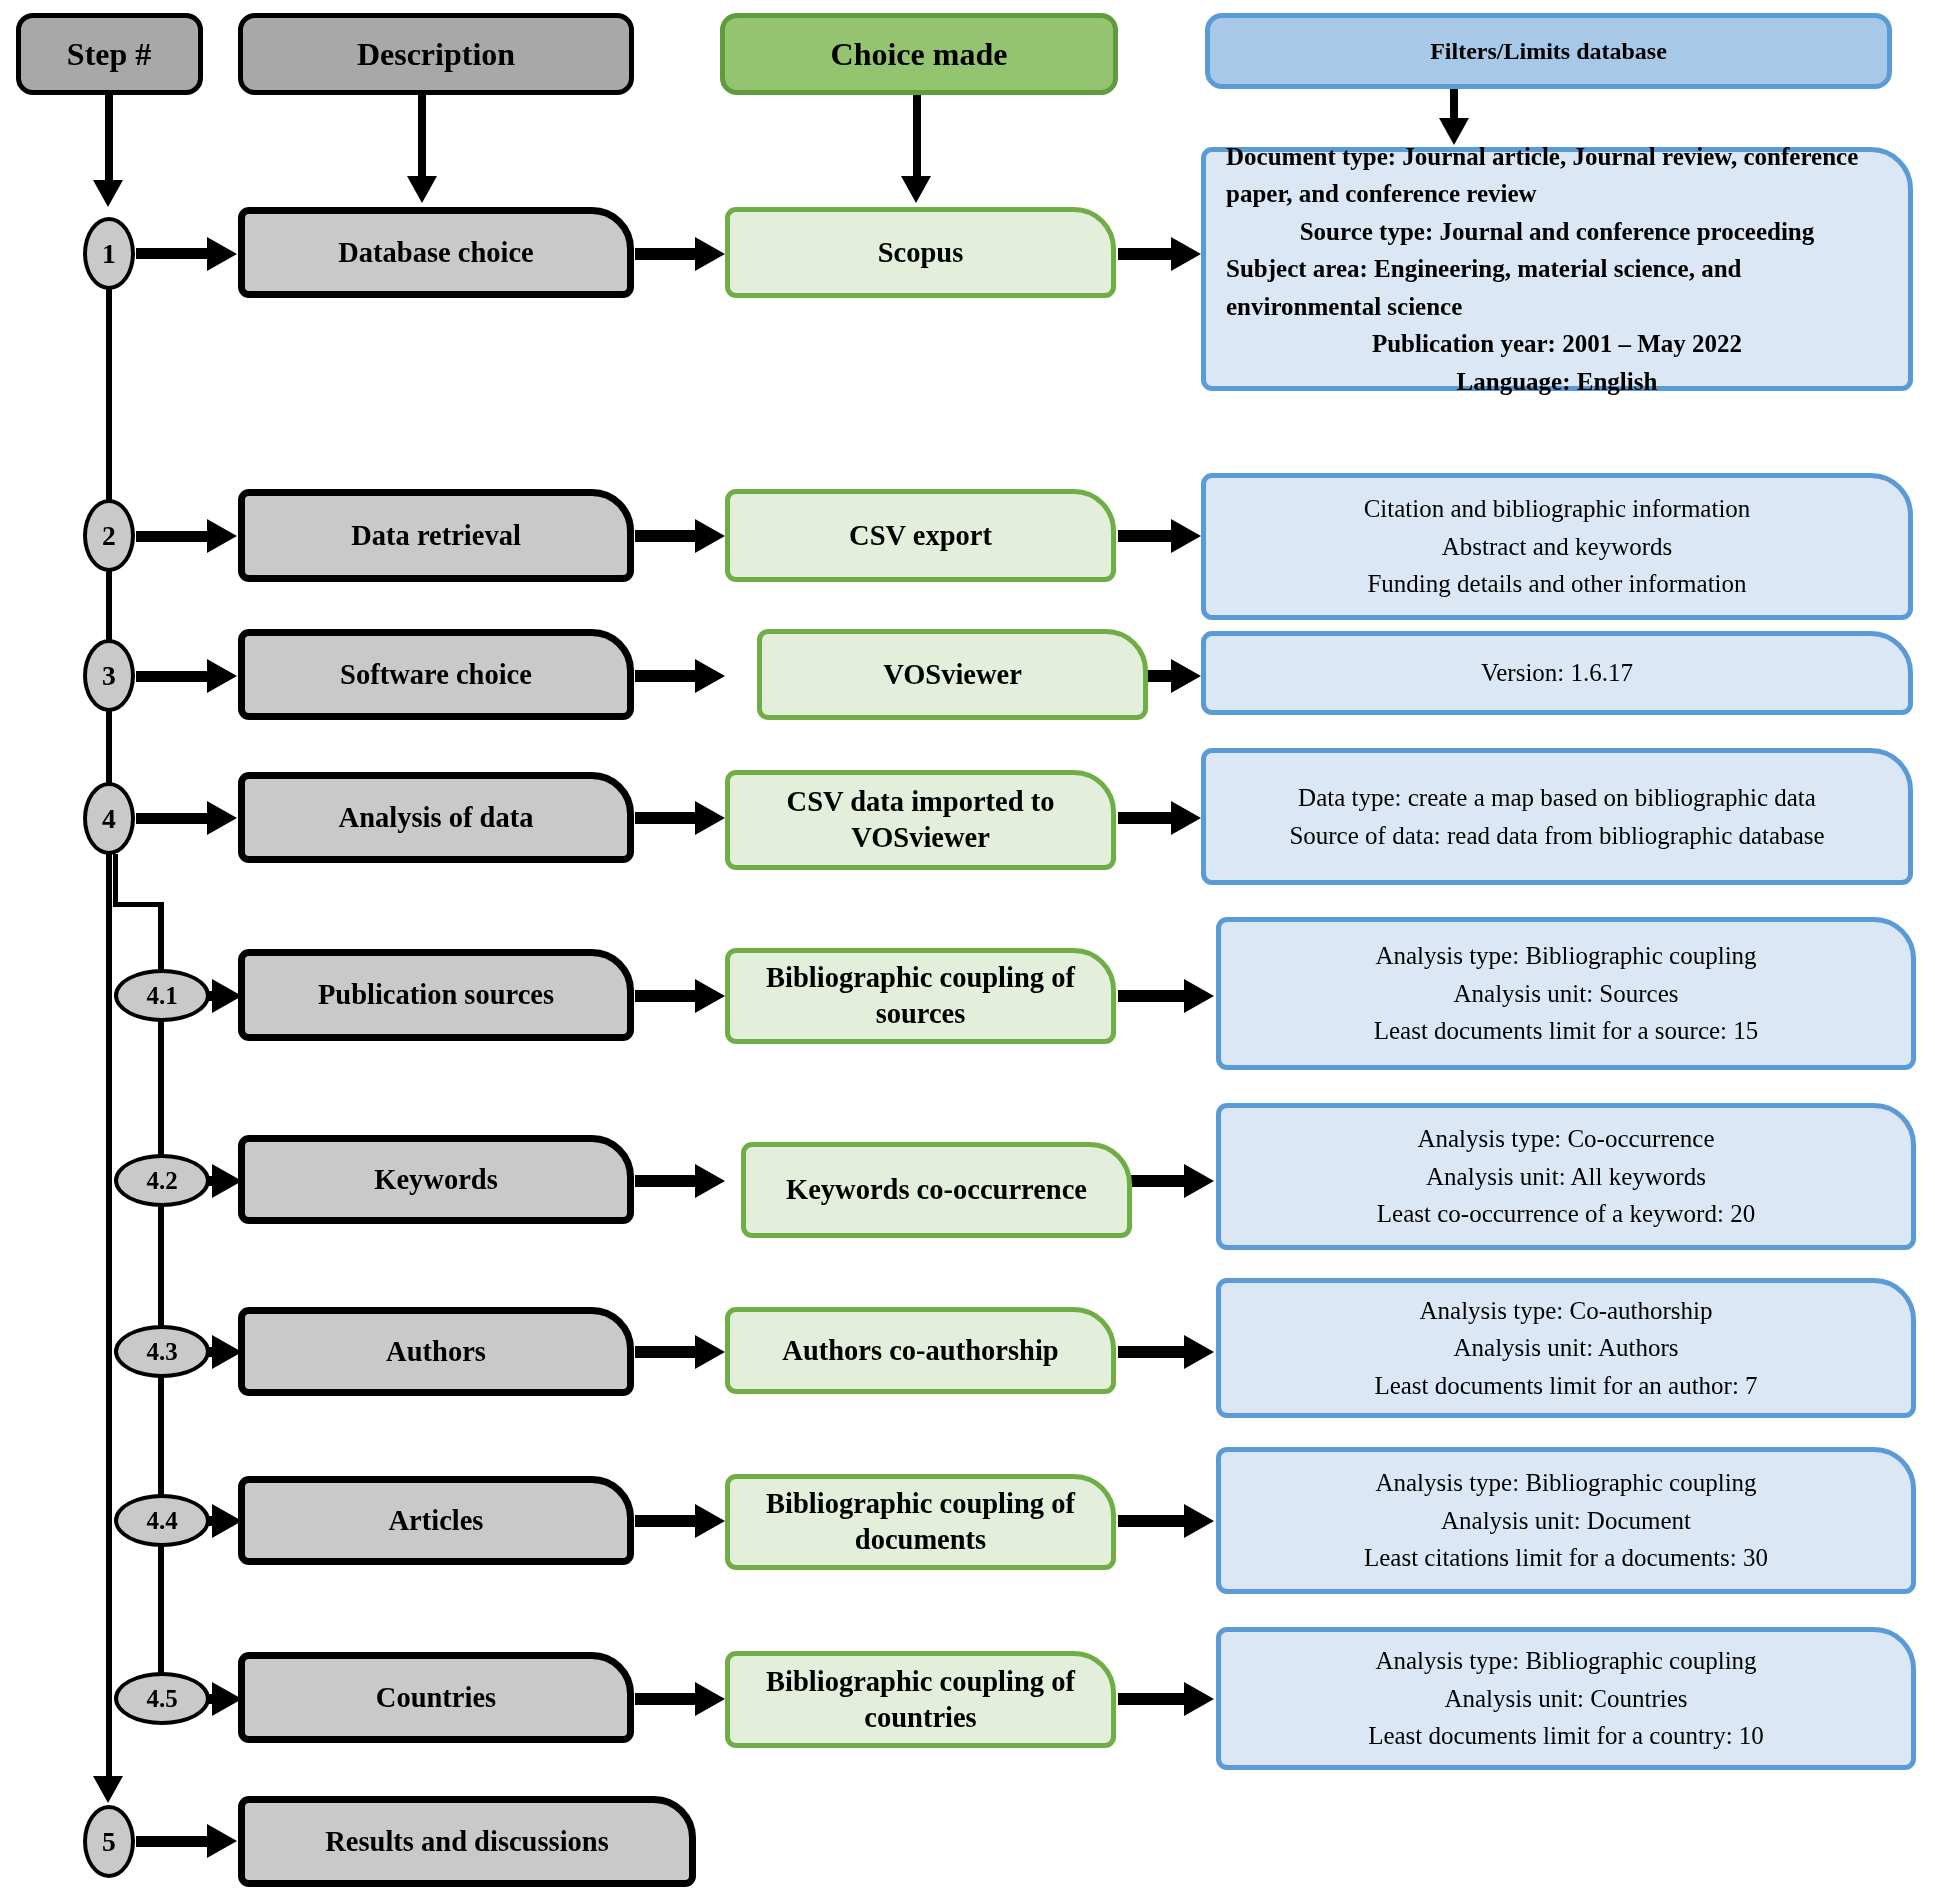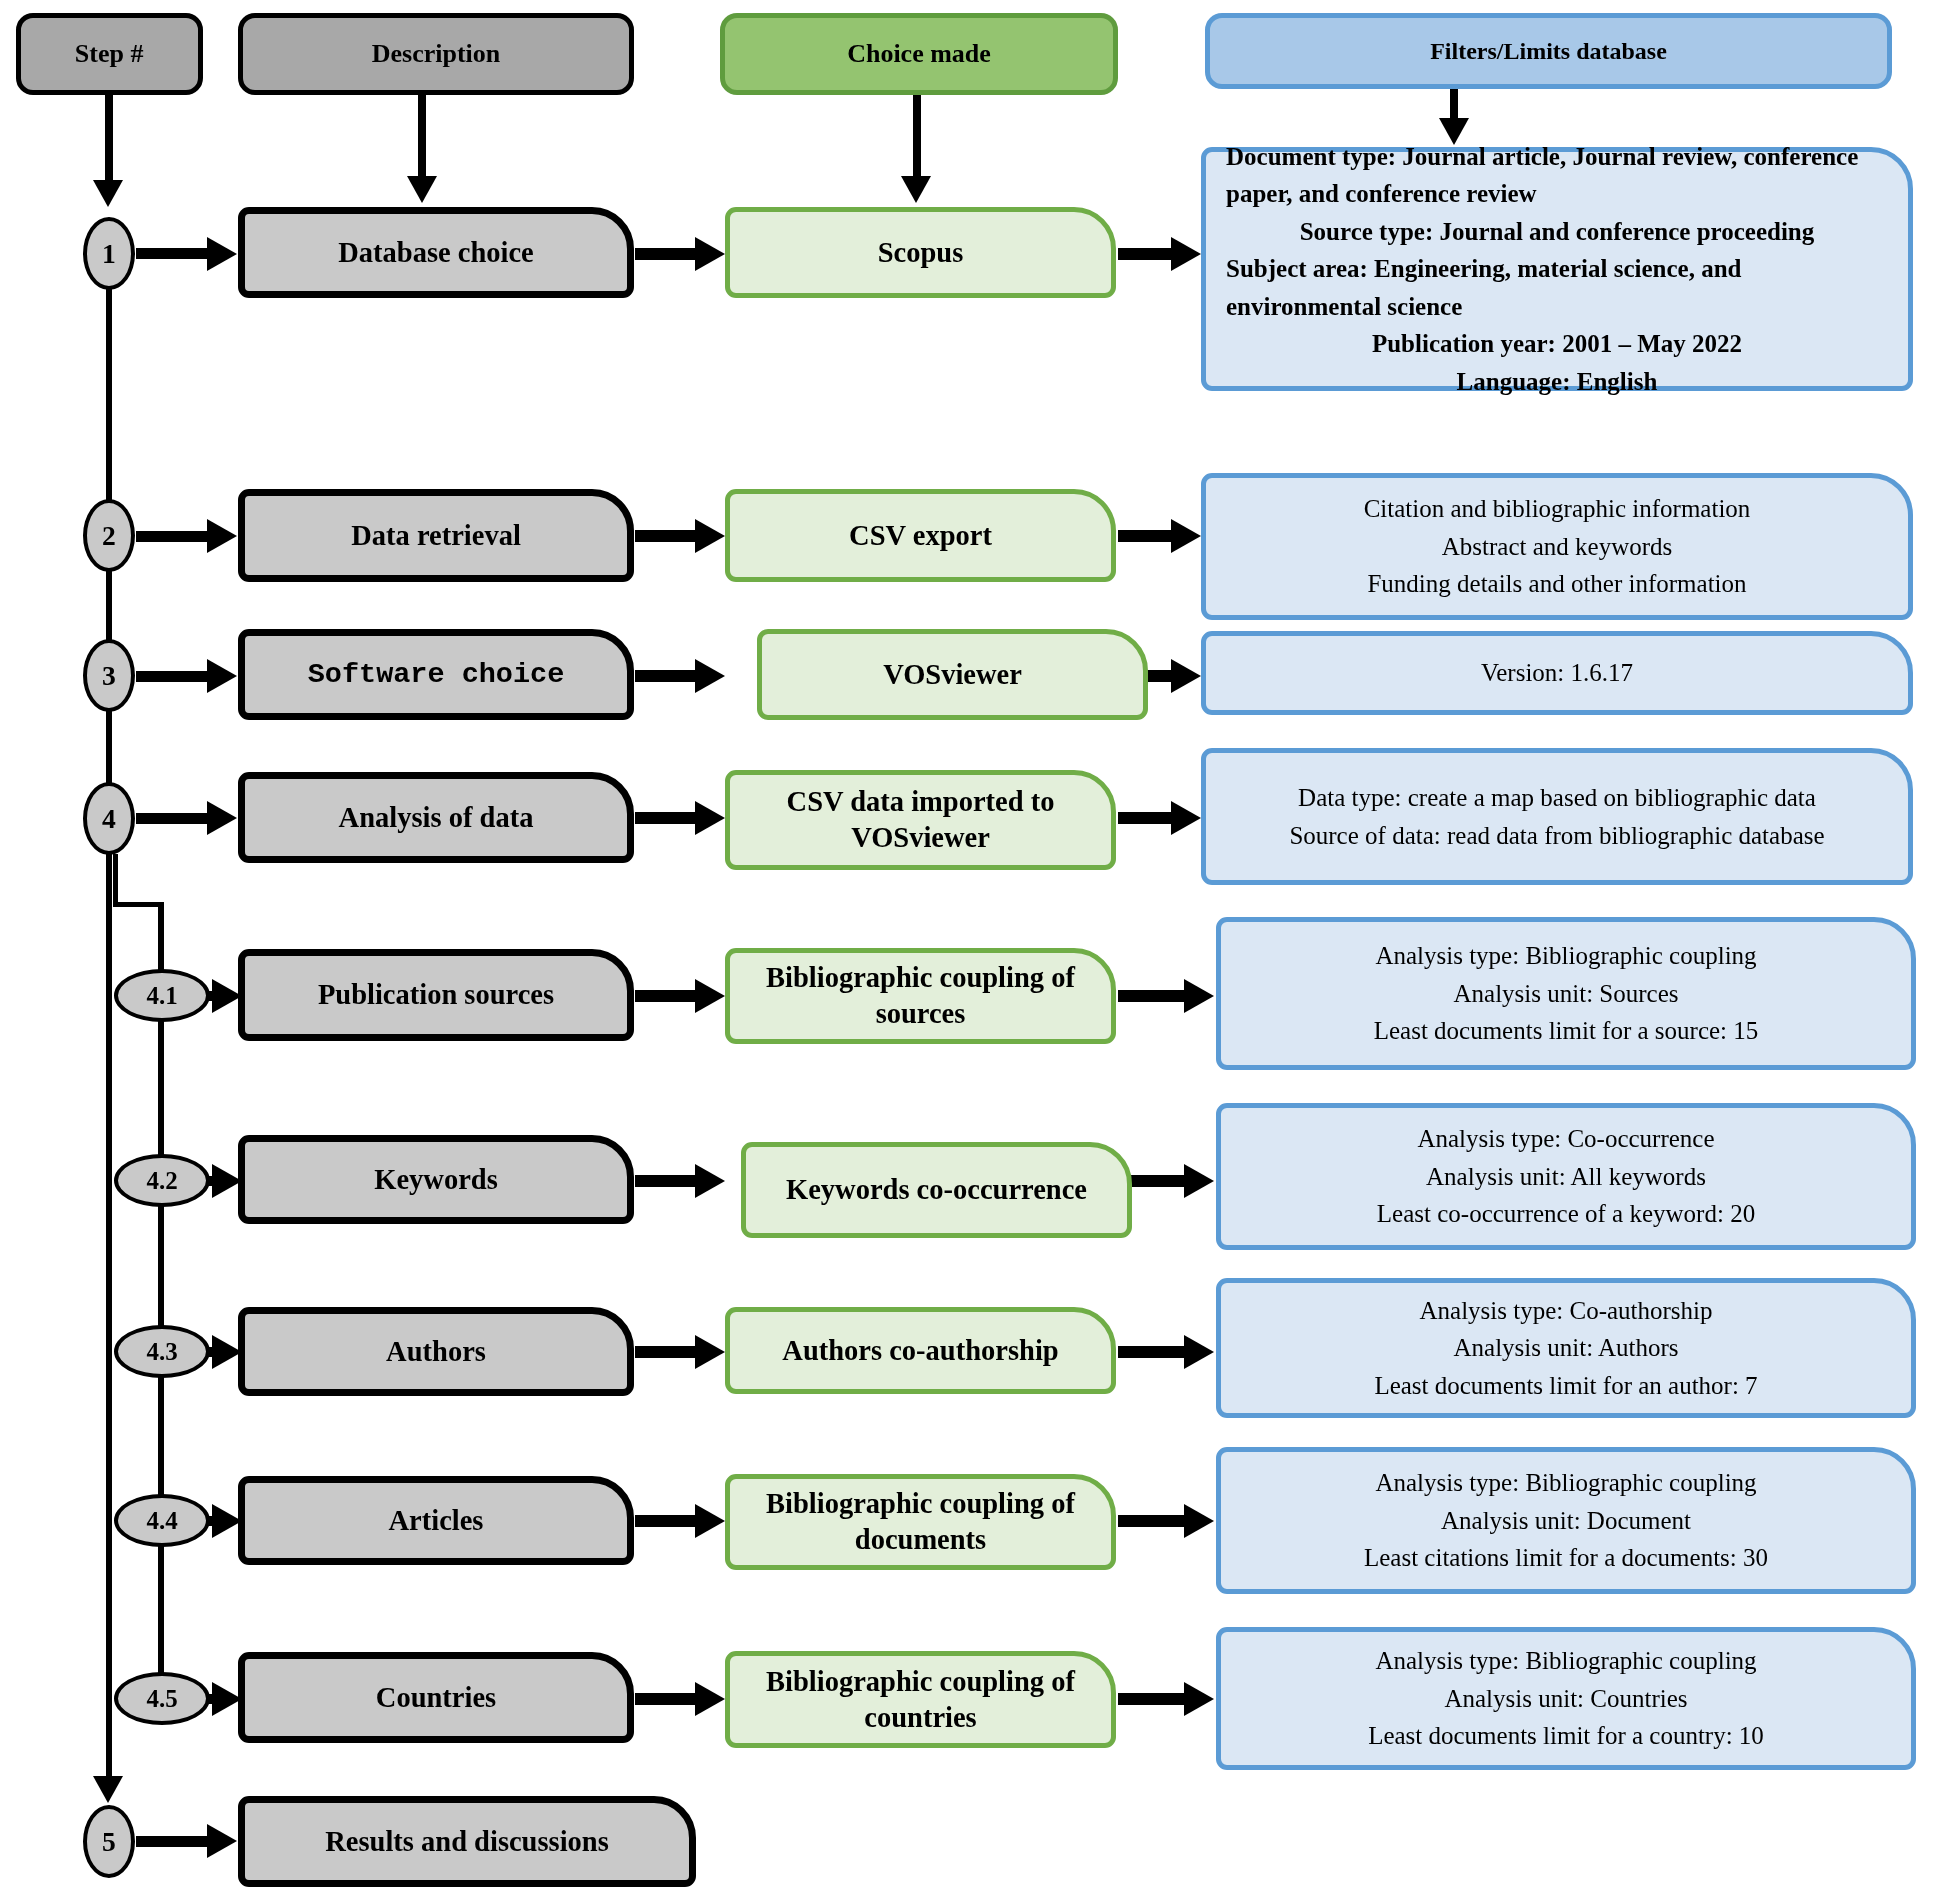--- a/index.html
+++ b/index.html
@@ -15,21 +15,21 @@
     --blue-fill:#dbe7f4;
   }
   html,body{margin:0;padding:0;background:#ffffff;}
   #canvas{
     position:relative;width:1936px;height:1897px;background:#ffffff;overflow:hidden;
     font-family:"Liberation Serif","DejaVu Serif",serif;color:#000;
   }
   .abs{position:absolute;box-sizing:border-box;}
   
   .hdr{display:flex;align-items:center;justify-content:center;text-align:center;
-       font-weight:bold;font-size:26px;border-radius:17px;z-index:2;}
+       font-weight:bold;font-size:32px;border-radius:17px;z-index:2;}
   .hdr-gray{background:var(--gray-header-fill);border:5.8px solid var(--black);}
   .hdr-green{background:var(--green-header-fill);border:5.8px solid var(--green-header-border);}
   .hdr-blue{background:var(--blue-header-fill);border:5.8px solid var(--blue-border);font-size:24px;}
   
   .box{display:flex;align-items:center;justify-content:center;text-align:center;
        font-weight:bold;font-size:28.5px;line-height:1.25;z-index:2;
        border-radius:11px 42px 11px 11px;padding:0 31px;}
   .box-gray{background:var(--gray-fill);border:7.1px solid var(--black);}
   .box-green{background:var(--green-fill);border:5.3px solid var(--green-border);}
   .box-blue{background:var(--blue-fill);border:5.3px solid var(--blue-border);
@@ -138,21 +138,21 @@
   <div class="abs head-right" style="left:1184px;top:1164px;"></div>
   <div class="abs shaft" style="left:1118px;top:1346px;width:67px;height:11.6px;"></div>
   <div class="abs head-right" style="left:1184px;top:1335px;"></div>
   <div class="abs shaft" style="left:1118px;top:1515px;width:67px;height:11.6px;"></div>
   <div class="abs head-right" style="left:1184px;top:1504px;"></div>
   <div class="abs shaft" style="left:1118px;top:1693px;width:67px;height:11.6px;"></div>
   <div class="abs head-right" style="left:1184px;top:1682px;"></div>
 
   <div class="abs box box-gray" style="left:238px;top:207px;width:396px;height:91px;">Database choice</div>
   <div class="abs box box-gray" style="left:238px;top:489px;width:396px;height:93px;">Data retrieval</div>
-  <div class="abs box box-gray" style="left:238px;top:629px;width:396px;height:91px;font-family:Liberation Mono, monospace;">Software choice</div>
+  <div class="abs box box-gray" style="left:238px;top:629px;width:396px;height:91px;">Software choice</div>
   <div class="abs box box-gray" style="left:238px;top:772px;width:396px;height:91px;">Analysis of data</div>
   <div class="abs box box-gray" style="left:238px;top:949px;width:396px;height:92px;">Publication sources</div>
   <div class="abs box box-gray" style="left:238px;top:1135px;width:396px;height:89px;">Keywords</div>
   <div class="abs box box-gray" style="left:238px;top:1307px;width:396px;height:89px;">Authors</div>
   <div class="abs box box-gray" style="left:238px;top:1476px;width:396px;height:89px;">Articles</div>
   <div class="abs box box-gray" style="left:238px;top:1652px;width:396px;height:91px;">Countries</div>
   <div class="abs box box-gray" style="left:238px;top:1796px;width:458px;height:91px;">Results and discussions</div>
 
   <div class="abs box box-green" style="left:725px;top:207px;width:391px;height:91px;">Scopus</div>
   <div class="abs box box-green" style="left:725px;top:489px;width:391px;height:93px;">CSV export</div>

